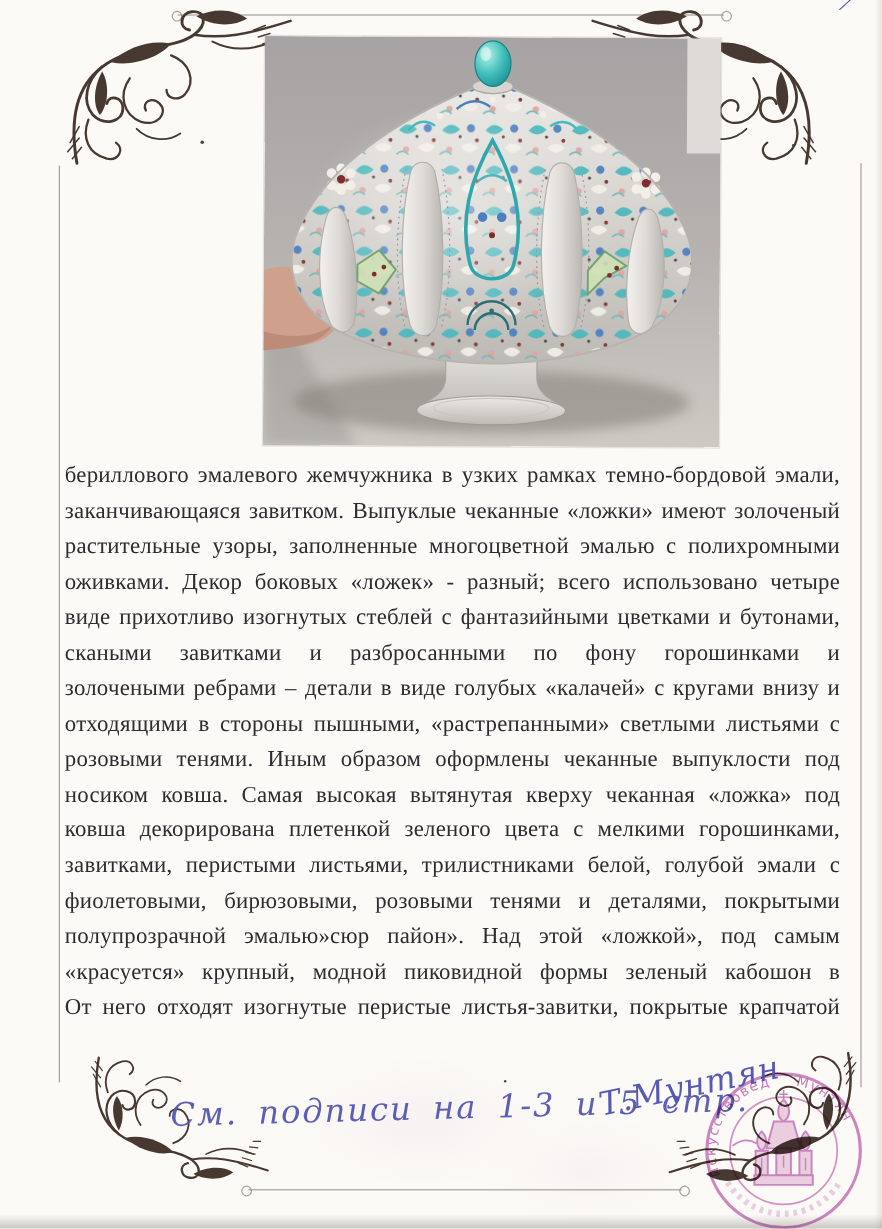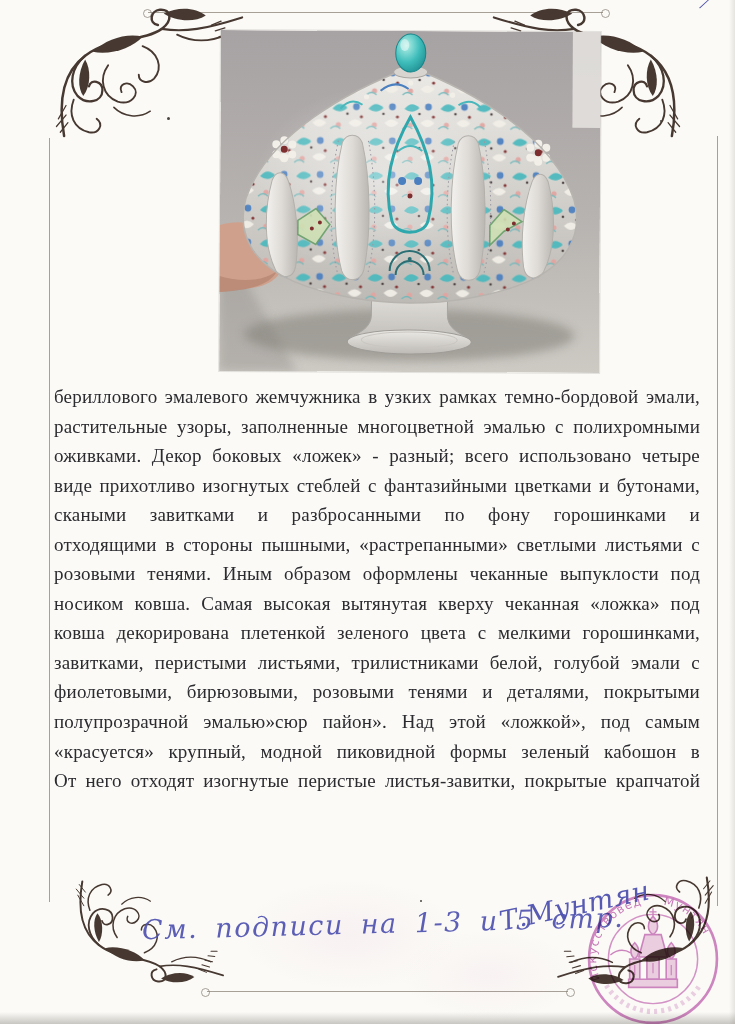--- a/index.html
+++ b/index.html
@@ -272,24 +272,26 @@
       <g>
         <ellipse cx="190" cy="41" rx="17" ry="6" fill="#d8d5d0" stroke="#aaa7a2" stroke-width="1"></ellipse>
         <ellipse cx="190" cy="22" rx="15" ry="19" fill="url(#rg-gem)" stroke="#15868a" stroke-width="1"></ellipse>
         <ellipse cx="184" cy="14" rx="4.5" ry="6" fill="#ffffff" opacity=".45"></ellipse>
       </g>
     </svg>
   </div>
 
   <div class="bodytext">
     <div class="tline">бериллового эмалевого жемчужника в узких рамках темно-бордовой эмали,</div>
+    <div class="tline">заканчивающаяся завитком. Выпуклые чеканные «ложки» имеют золоченый</div>
     <div class="tline">растительные узоры, заполненные многоцветной эмалью с полихромными тенями и</div>
     <div class="tline">оживками. Декор боковых «ложек» - разный; всего использовано четыре варианта в</div>
     <div class="tline">виде прихотливо изогнутых стеблей с фантазийными цветками и бутонами, со</div>
     <div class="tline">скаными завитками и разбросанными по фону горошинками и треугольничками. Над</div>
+    <div class="tline">золочеными ребрами – детали в виде голубых «калачей» с кругами внизу и</div>
     <div class="tline">отходящими в стороны пышными, «растрепанными» светлыми листьями с бежево-</div>
     <div class="tline">розовыми тенями. Иным образом оформлены чеканные выпуклости под ручкой и</div>
     <div class="tline">носиком ковша. Самая высокая вытянутая кверху чеканная «ложка» под носиком</div>
     <div class="tline">ковша декорирована плетенкой зеленого цвета с мелкими горошинками, «проросшей»</div>
     <div class="tline">завитками, перистыми листьями, трилистниками белой, голубой эмали с синими,</div>
     <div class="tline">фиолетовыми, бирюзовыми, розовыми тенями и деталями, покрытыми красной</div>
     <div class="tline">полупрозрачной эмалью»сюр пайон». Над этой «ложкой», под самым носиком</div>
     <div class="tline">«красуется» крупный, модной пиковидной формы зеленый кабошон в гладкой оправе.</div>
     <div class="tline last">От него отходят изогнутые перистые листья-завитки, покрытые крапчатой болотной</div>
   </div>

